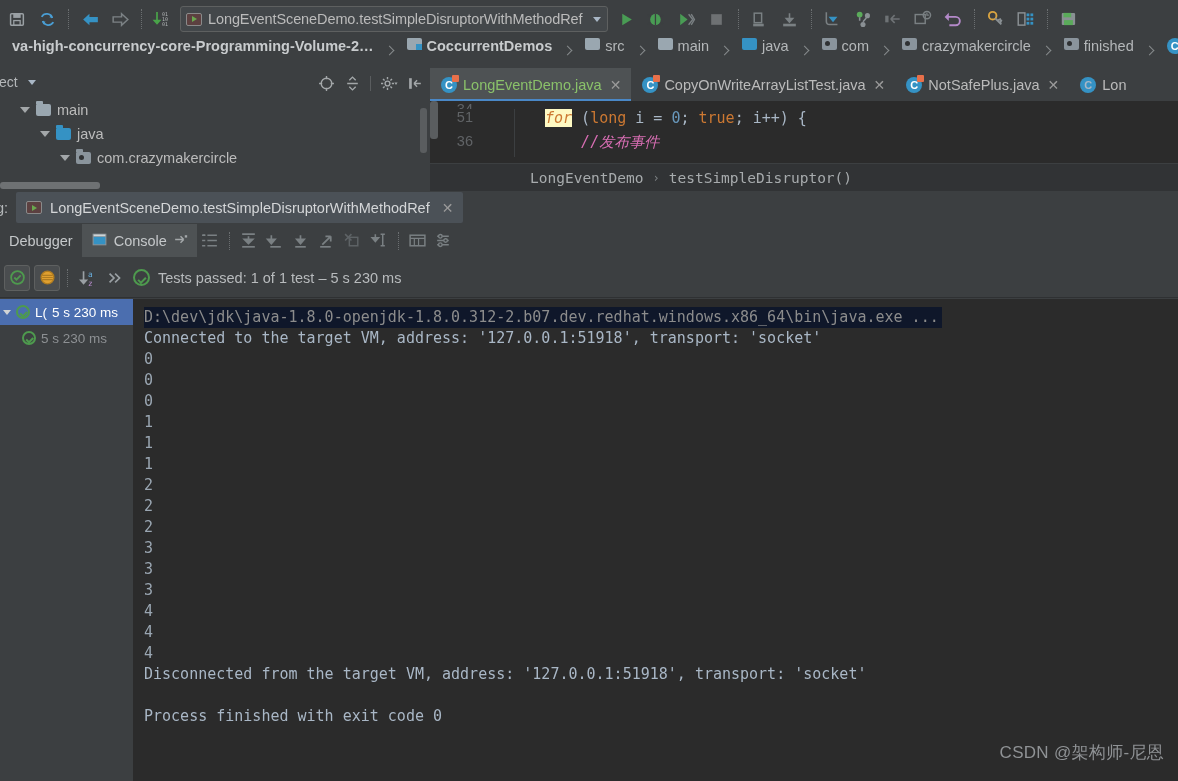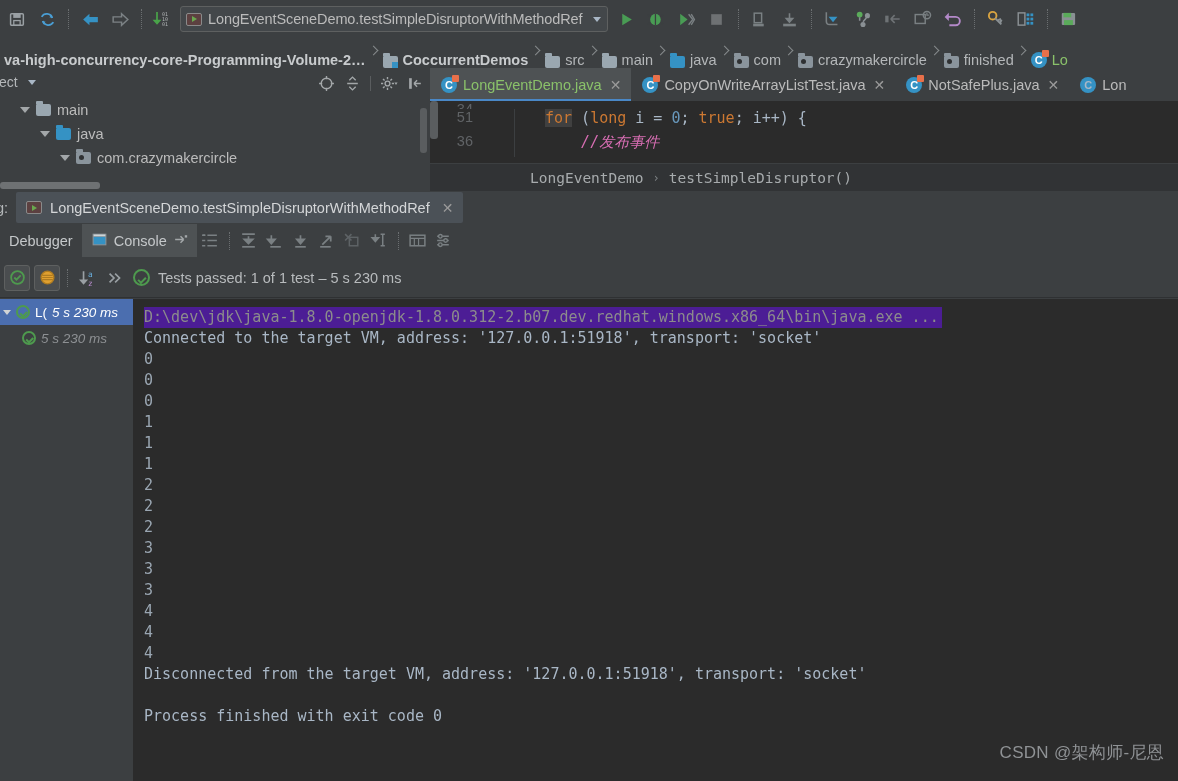--- a/index.html
+++ b/index.html
@@ -57,22 +57,22 @@
     border-left: 5px solid #6aa84f;
   }
 
   
   .breadcrumbs {
     position: absolute; left: 0; top: 38px; width: 1178px; height: 30px;
     background: #3c3f41; display: flex; align-items: center;
     overflow: hidden; white-space: nowrap;
   }
   .crumb {
-    display: flex; align-items: flex-end; gap: 5px;
-    padding: 0 4px; height: 30px; color: #b4b7b9;
+    display: flex; align-items: flex-start; gap: 5px;
+    padding: 0 12px; height: 30px; color: #b4b7b9;
     font-size: 14.5px; flex: 0 0 auto;
   }
   .crumb.bold { font-weight: bold; color: #c8cbcd; }
   .crumb-sep {
     width: 9px; height: 30px; flex: 0 0 auto; position: relative;
   }
   .crumb-sep::after {
     content: ""; position: absolute; left: 0px; top: 9px;
     width: 6px; height: 6px;
     border-top: 1.5px solid #868a8c; border-right: 1.5px solid #868a8c;
@@ -173,21 +173,21 @@
     font-family: "DejaVu Sans Mono", monospace; font-size: 15px;
   }
   .code-row { display: flex; height: 24px; align-items: flex-start; }
   .gutter {
     width: 55px; text-align: right; padding-right: 12px;
     color: #606366; font-size: 14.5px; flex: 0 0 auto;
     font-family: "Liberation Sans", sans-serif;
   }
   .fold-col { width: 30px; flex: 0 0 auto; border-right: 1px solid #3c3f41; height: 24px; }
   .code-text { padding-left: 60px; white-space: pre; }
-  .kw-for { color: #cc7832; background: #404040; }
+  .kw-for { color: #cc7832; background: #fef9c3; font-style: italic; }
   .kw { color: #cc7832; }
   .num { color: #6897bb; }
   .plain { color: #a9b7c6; }
   .cmt { color: #d96eb4; font-style: italic; }
   .editor-scroll {
     position: absolute; left: 0px; top: 0px; width: 8px; height: 38px;
     background: #5a5d5f; border-radius: 3px;
   }
   .code-breadcrumb {
     position: absolute; left: 0; bottom: 0; width: 748px; height: 28px;
@@ -259,33 +259,33 @@
     height: 26px; display: flex; align-items: center; gap: 5px;
     padding-left: 3px; color: #b4b7b9; white-space: nowrap; overflow: hidden;
   }
   .tt-row.selected { background: #4b6eaf; color: #ffffff; }
   .tt-arrow {
     width: 0; height: 0; border-left: 4.5px solid transparent;
     border-right: 4.5px solid transparent; border-top: 5.5px solid #d0d3d5;
     flex: 0 0 auto;
   }
   .tt-name { overflow: hidden; max-width: 22px; }
-  .tt-time { color: #c9cccd; font-style: italic; }
+  .tt-time { color: #c9cccd; }
   .tt-row.selected .tt-time { color: #ffffff; }
   .tt-row.child .tt-time { color: #8d9093; }
 
   .console {
     position: absolute; left: 133px; top: 299px; width: 1045px; height: 482px;
     background: #2b2b2b; overflow: hidden;
     font-family: "DejaVu Sans Mono", monospace;
     font-size: 15px; line-height: 21px;
     padding: 8px 0 0 11px;
   }
   .cl { white-space: pre; height: 21px; }
-  .cl.cmdline { color: #8c8c8c; background: #4c1d95; display: inline-block; padding-right: 3px; }
+  .cl.cmdline { color: #8c8c8c; background: #0f172a; display: inline-block; padding-right: 3px; }
   .cl.out { color: #a9b7c6; }
   .cl.num { color: #9aa6b2; }
   .watermark {
     position: absolute; right: 14px; bottom: 18px;
     color: #8f9295; font-size: 17px;
     font-family: "Liberation Sans", sans-serif;
     letter-spacing: 0.3px;
   }
 </style>
 </head>

